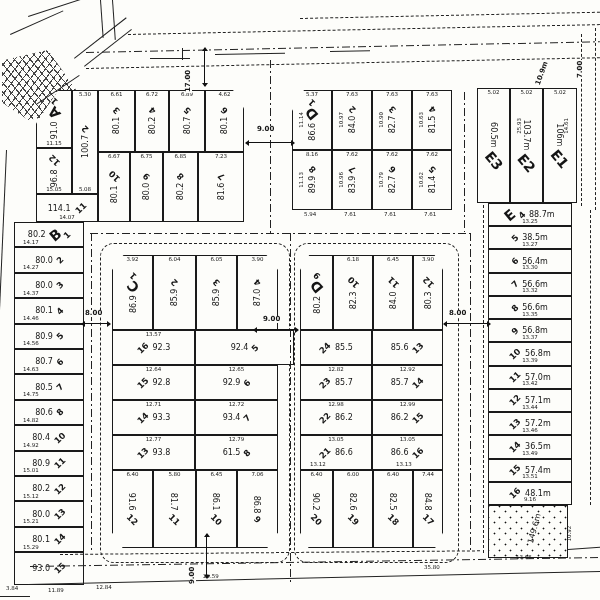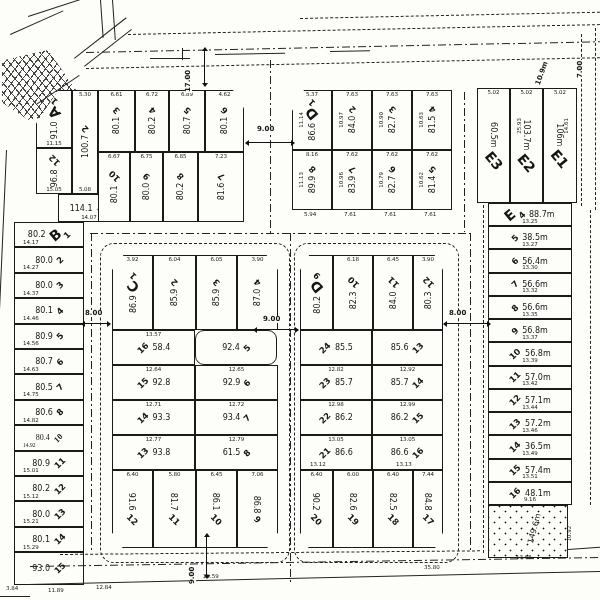--- a/index.html
+++ b/index.html
@@ -68,21 +68,21 @@
     </div>
     <div class="lot" style="left: 36px; top: 148px; width: 36px; height: 46px;">
       <div class="vc">
         <div class="vt" style="transform: rotate(-90deg);">
           <span class="ar">96.8</span>
           <span class="no">12</span>
         </div>
       </div>
       <span class="dim db">15.05</span>
     </div>
-    <div class="lot flex" style="left: 36px; top: 194px; width: 62px; height: 28px; margin-left: 22px;">
+    <div class="lot flex" style="left: 36px; top: 194px; width: 62px; height: 28px;">
       <span class="ar">114.1</span>
       <span class="no">11</span>
       <span class="dim db">14.07</span>
     </div>
     <div class="lot" style="left: 98px; top: 90px; width: 37px; height: 62px;">
       <div class="vc">
         <div class="vt" style="transform: rotate(-90deg);">
           <span class="ar">80.1</span>
           <span class="no">3</span>
         </div>
@@ -186,21 +186,21 @@
     <div class="lot flex" style="left: 14px; top: 374.4px; width: 70px; height: 25.4px;">
       <span class="ar">80.5</span>
       <span class="no">7</span>
       <span class="dim dbl">14.75</span>
     </div>
     <div class="lot flex" style="left: 14px; top: 399.8px; width: 70px; height: 25.4px;">
       <span class="ar">80.6</span>
       <span class="no">8</span>
       <span class="dim dbl">14.82</span>
     </div>
-    <div class="lot flex" style="left: 14px; top: 425.2px; width: 70px; height: 25.4px; font-family: Liberation Serif, serif;">
+    <div class="lot flex" style="left: 14px; top: 425.2px; width: 70px; height: 25.4px;">
       <span class="ar">80.4</span>
       <span class="no">10</span>
       <span class="dim dbl">14.92</span>
     </div>
     <div class="lot flex" style="left: 14px; top: 450.6px; width: 70px; height: 25.4px;">
       <span class="ar">80.9</span>
       <span class="no">11</span>
       <span class="dim dbl">15.01</span>
     </div>
     <div class="lot flex" style="left: 14px; top: 476px; width: 70px; height: 25.4px;">
@@ -257,24 +257,24 @@
       <div class="vc">
         <div class="vt" style="transform: rotate(-90deg);">
           <span class="ar">87.0</span>
           <span class="no">4</span>
         </div>
       </div>
       <span class="dim dt">3.90</span>
     </div>
     <div class="lot flex" style="left: 112px; top: 330px; width: 83px; height: 35px;">
       <span class="no">16</span>
-      <span class="ar">58.4</span>
+      <span class="ar">92.3</span>
       <span class="dim dt">13.57</span>
     </div>
-    <div class="lot flex" style="left: 195px; top: 330px; width: 82px; height: 35px; border-radius: 9px;">
+    <div class="lot flex" style="left: 195px; top: 330px; width: 99px; height: 35px;">
       <span class="ar">92.4</span>
       <span class="no">5</span>
       <span class="dim dt"></span>
     </div>
     <div class="lot flex" style="left: 112px; top: 365px; width: 83px; height: 35px;">
       <span class="no">15</span>
       <span class="ar">92.8</span>
       <span class="dim dt">12.64</span>
     </div>
     <div class="lot flex" style="left: 195px; top: 365px; width: 83px; height: 35px;">

